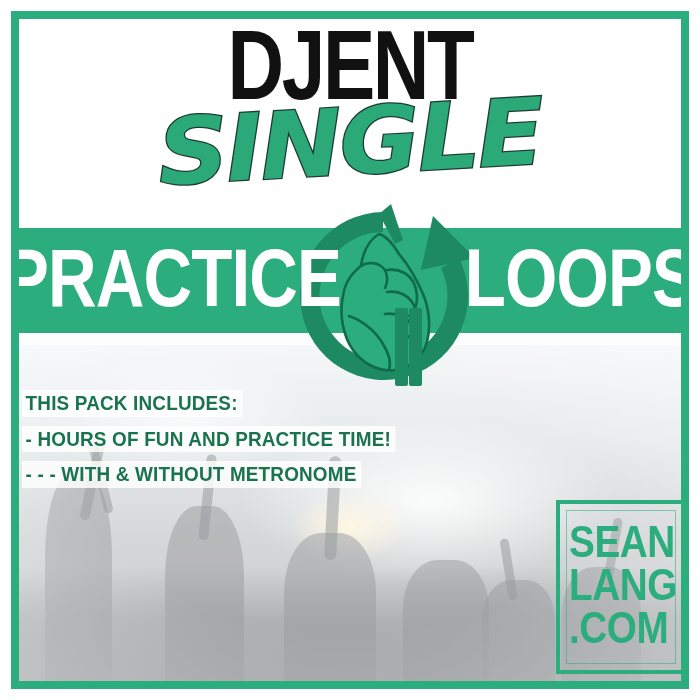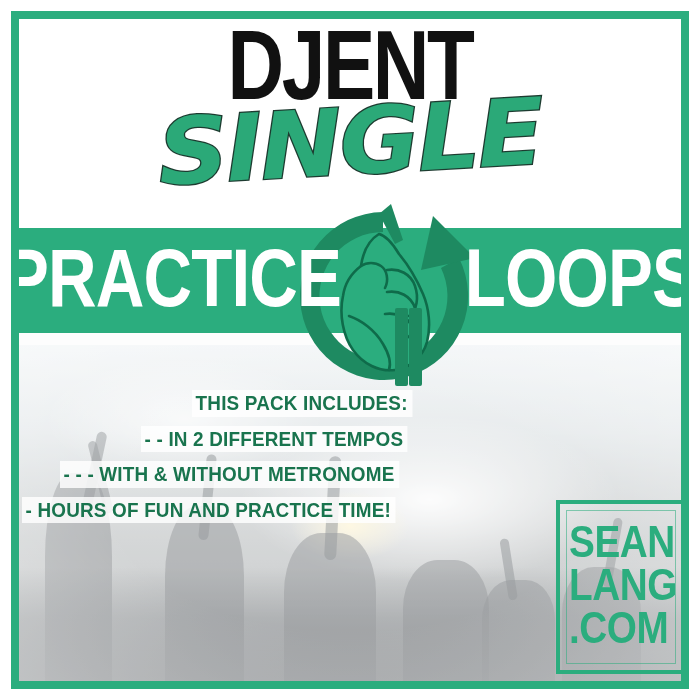--- a/index.html
+++ b/index.html
@@ -58,21 +58,21 @@
 
   
   .band-word{position:absolute;top:237px;z-index:5;color:#ffffff;
      font-family:"Liberation Sans Narrow","Liberation Sans",sans-serif;
      font-weight:700;font-size:82px;line-height:1;letter-spacing:-1px;
      transform:scaleX(.82);}
   .band-left{left:4px;transform-origin:left top;}
   .band-right{right:4px;transform-origin:right top;}
 
   
-  .list{position:absolute;left:22px;top:390px;z-index:5;text-align:right;}
+  .list{position:absolute;left:22px;top:390px;z-index:5;}
   .list .row{display:block;margin:0 0 9px 0;}
   .list .row span{display:inline-block;background:rgba(255,255,255,.82);
      color:#19744E;padding:1px 5px 2px 4px;
      font-family:"Liberation Sans Narrow","Liberation Sans",sans-serif;
      font-weight:700;font-size:21px;line-height:1.12;letter-spacing:.2px;
      transform:scaleX(.90);transform-origin:left center;white-space:nowrap;}
   .list .row.head span{font-size:21px;}
 
   
   .badge{position:absolute;left:556px;top:500px;width:130px;height:174px;z-index:5;
@@ -146,23 +146,22 @@
     </svg>
   </div>
 
   <div class="single">SINGLE</div>
 
   <div class="band-word band-left">PRACTICE</div>
   <div class="band-word band-right">LOOPS</div>
 
   <div class="list">
     <div class="row head"><span>THIS PACK INCLUDES:</span></div>
-    <div class="row"><span>- - IN 2 DIFFERENT TEMPOS</span></div>
+    <div class="row"><span>- HOURS OF FUN AND PRACTICE TIME!</span></div>
     <div class="row"><span>- - - WITH &amp; WITHOUT METRONOME</span></div>
-    <div class="row"><span>- HOURS OF FUN AND PRACTICE TIME!</span></div>
   </div>
 
   <div class="badge">
     <div class="inner"></div>
     <div class="txt">
       <div>SEAN</div>
       <div>LANG</div>
       <div>.COM</div>
     </div>
   </div>

